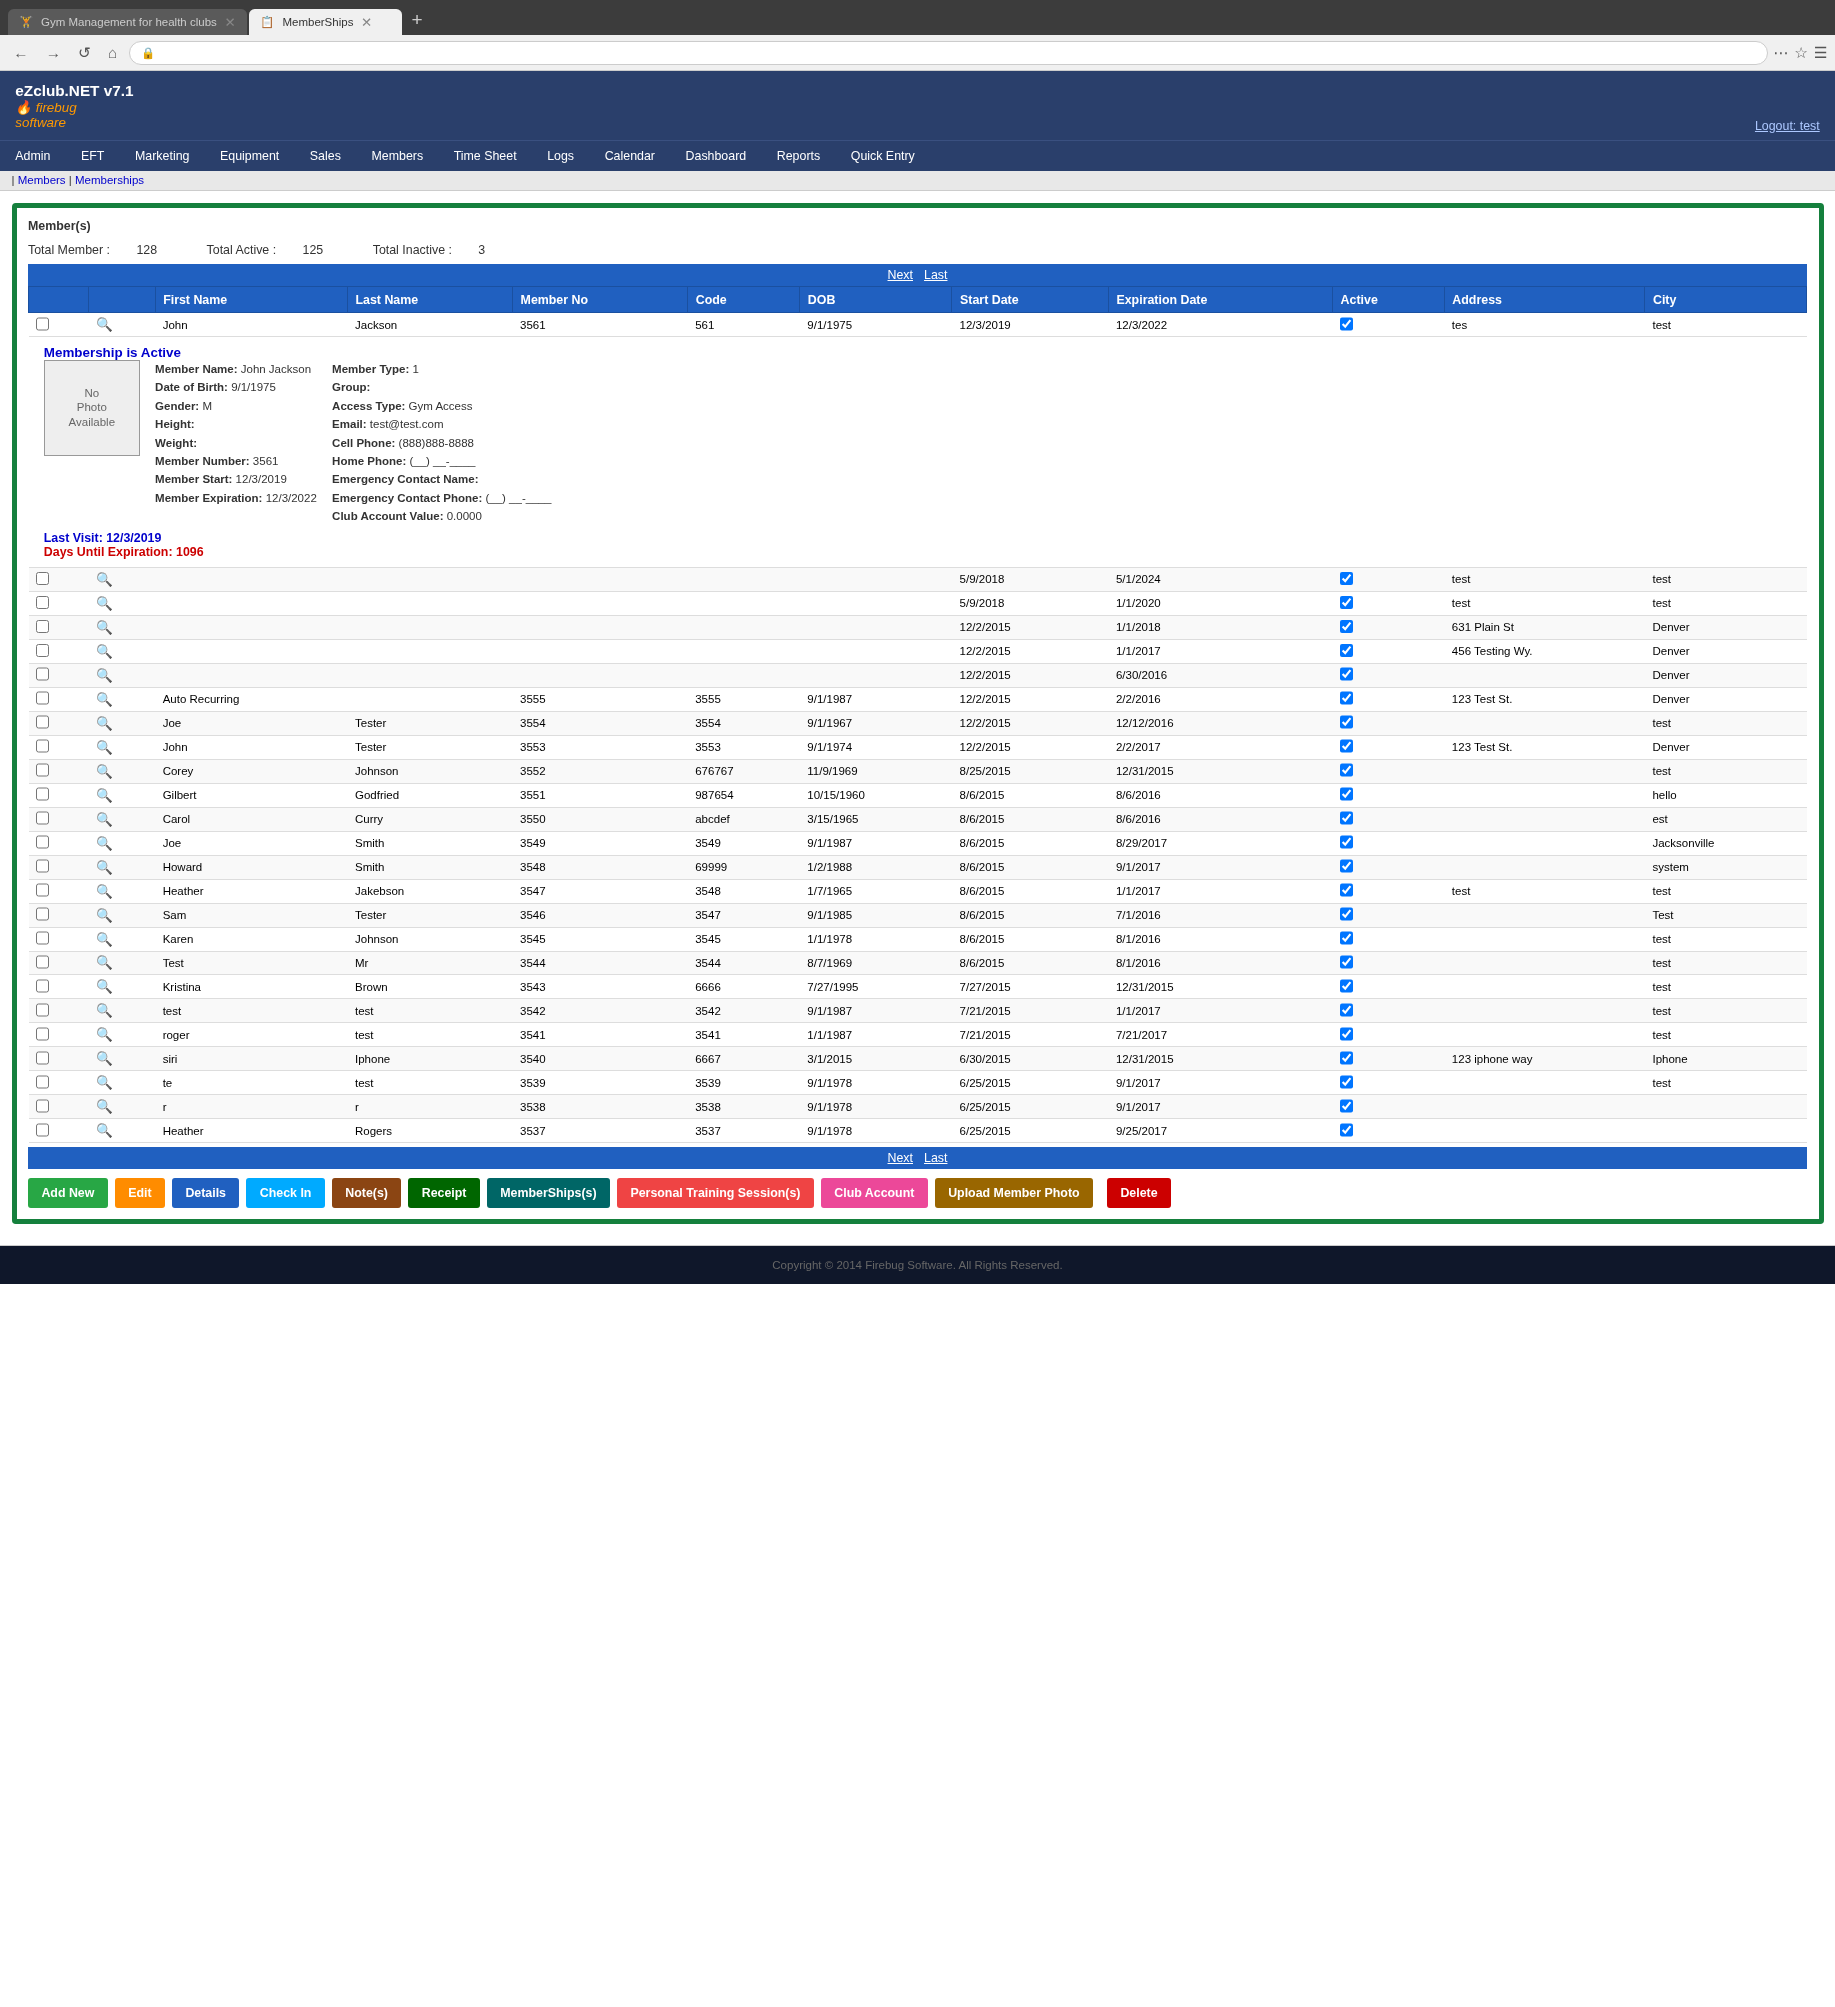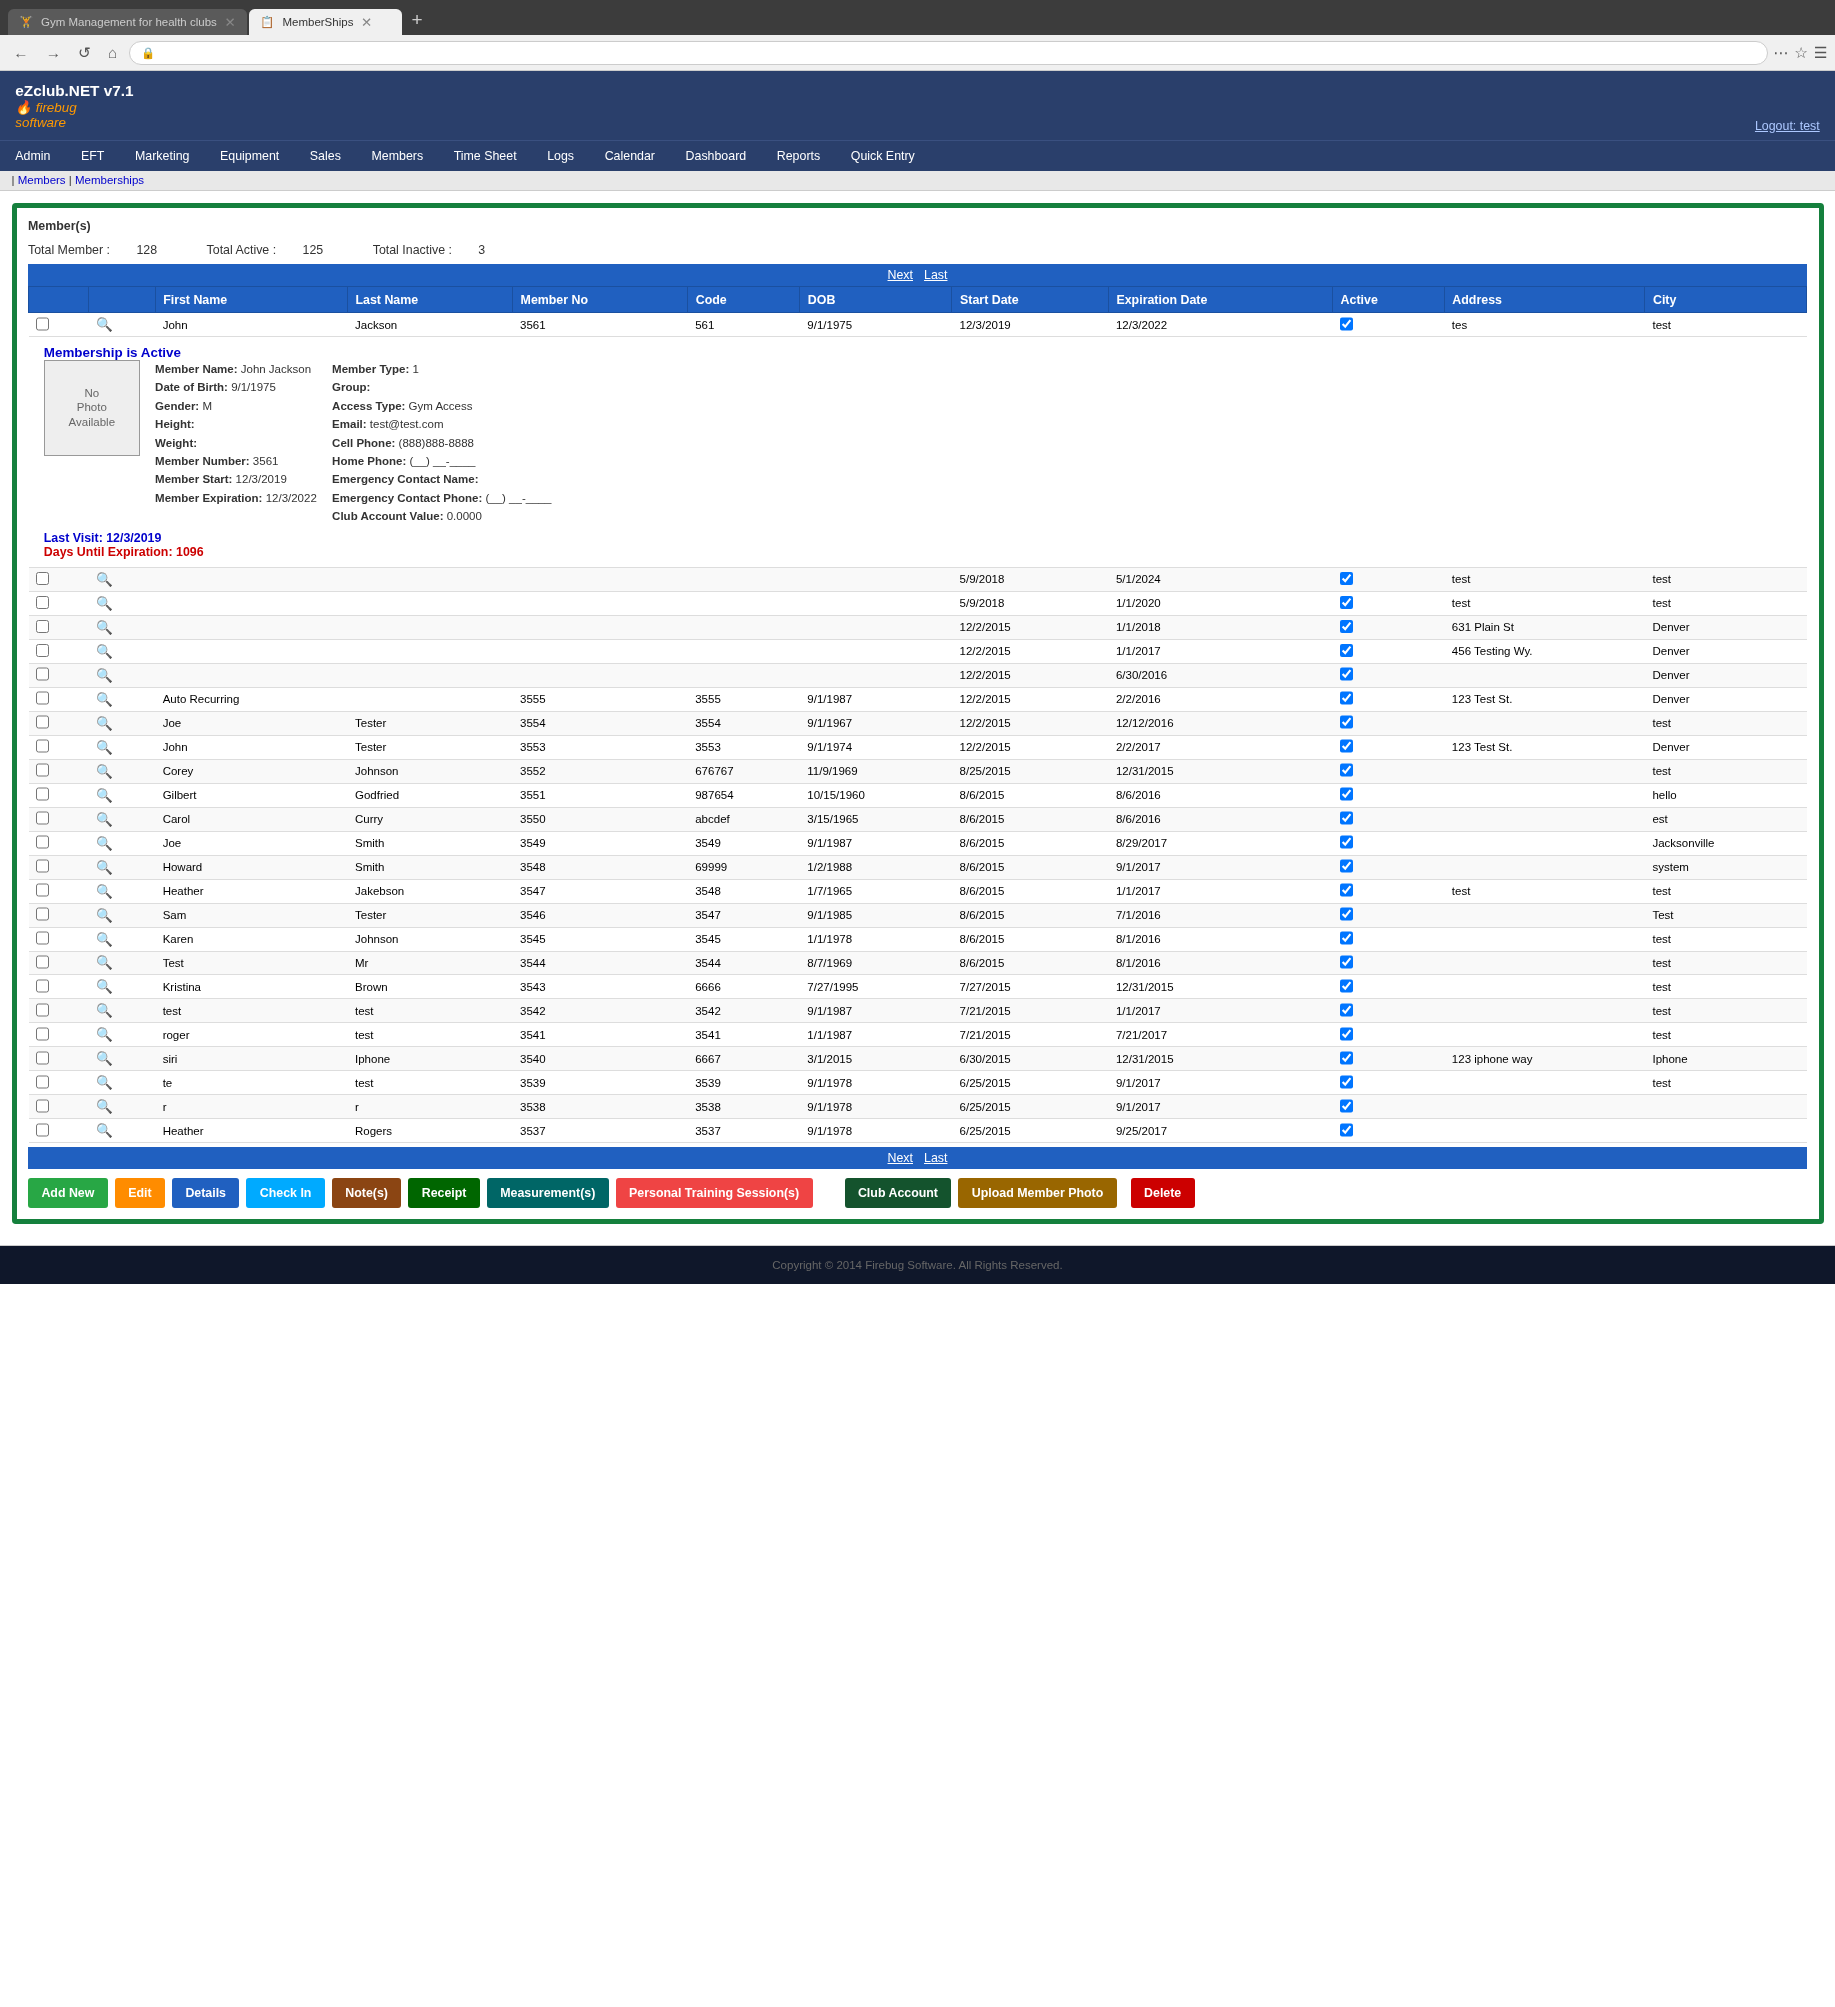--- a/index.html
+++ b/index.html
@@ -81,21 +81,21 @@
     
     .bottom-buttons { display: flex; flex-wrap: wrap; gap: 7px; margin-top: 9.6px; }
     .btn-add { background: #28a745; color: #fff; border: none; padding: 7.6px 13.4px; font-size: 12.4px; font-weight: bold; cursor: pointer; border-radius: 2.9px; }
     .btn-edit { background: #ff8c00; color: #fff; border: none; padding: 7.6px 13.4px; font-size: 12.4px; font-weight: bold; cursor: pointer; border-radius: 2.9px; }
     .btn-details { background: #2060c0; color: #fff; border: none; padding: 7.6px 13.4px; font-size: 12.4px; font-weight: bold; cursor: pointer; border-radius: 2.9px; }
     .btn-checkin { background: #00aaff; color: #fff; border: none; padding: 7.6px 13.4px; font-size: 12.4px; font-weight: bold; cursor: pointer; border-radius: 2.9px; }
     .btn-notes { background: #8b4513; color: #fff; border: none; padding: 7.6px 13.4px; font-size: 12.4px; font-weight: bold; cursor: pointer; border-radius: 2.9px; }
     .btn-receipt { background: #006600; color: #fff; border: none; padding: 7.6px 13.4px; font-size: 12.4px; font-weight: bold; cursor: pointer; border-radius: 2.9px; }
     .btn-measure { background: #006666; color: #fff; border: none; padding: 7.6px 13.4px; font-size: 12.4px; font-weight: bold; cursor: pointer; border-radius: 2.9px; }
     .btn-training { background: #ef4444; color: #fff; border: none; padding: 7.6px 13.4px; font-size: 12.4px; font-weight: bold; cursor: pointer; border-radius: 2.9px; }
-    .btn-clubacct { background: #14532d; color: #fff; border: none; padding: 7.6px 13.4px; font-size: 12.4px; font-weight: bold; cursor: pointer; border-radius: 2.9px; margin-left: 25px; }
+    .btn-clubacct { background: #ec4899; color: #fff; border: none; padding: 7.6px 13.4px; font-size: 12.4px; font-weight: bold; cursor: pointer; border-radius: 2.9px; }
     .btn-photo { background: #996600; color: #fff; border: none; padding: 7.6px 13.4px; font-size: 12.4px; font-weight: bold; cursor: pointer; border-radius: 2.9px; }
     .btn-delete { background: #cc0000; color: #fff; border: none; padding: 7.6px 13.4px; font-size: 12.4px; font-weight: bold; cursor: pointer; border-radius: 2.9px; }
 
     .footer { background: #0f172a; text-align: center; padding: 13px; font-size: 11.5px; color: #666; border-top: 1px solid #ccc; }
   </style>
 </head>
 <body>
 
 <div class="browser-chrome">
   <div class="browser-tabs">
@@ -595,21 +595,21 @@
       <a>Last</a>
     </div>
 
     <div class="bottom-buttons">
       <button class="btn-add">Add New</button>
       <button class="btn-edit">Edit</button>
       <button class="btn-details">Details</button>
       <button class="btn-checkin">Check In</button>
       <button class="btn-notes">Note(s)</button>
       <button class="btn-receipt">Receipt</button>
-      <button class="btn-measure">Measurement(s)</button>
+      <button class="btn-measure">MemberShips(s)</button>
       <button class="btn-training">Personal Training Session(s)</button>
       <button class="btn-clubacct">Club Account</button>
       <button class="btn-photo">Upload Member Photo</button>
       <br>
       <button class="btn-delete">Delete</button>
     </div>
   </div>
 </div>
 
 <div class="footer">

